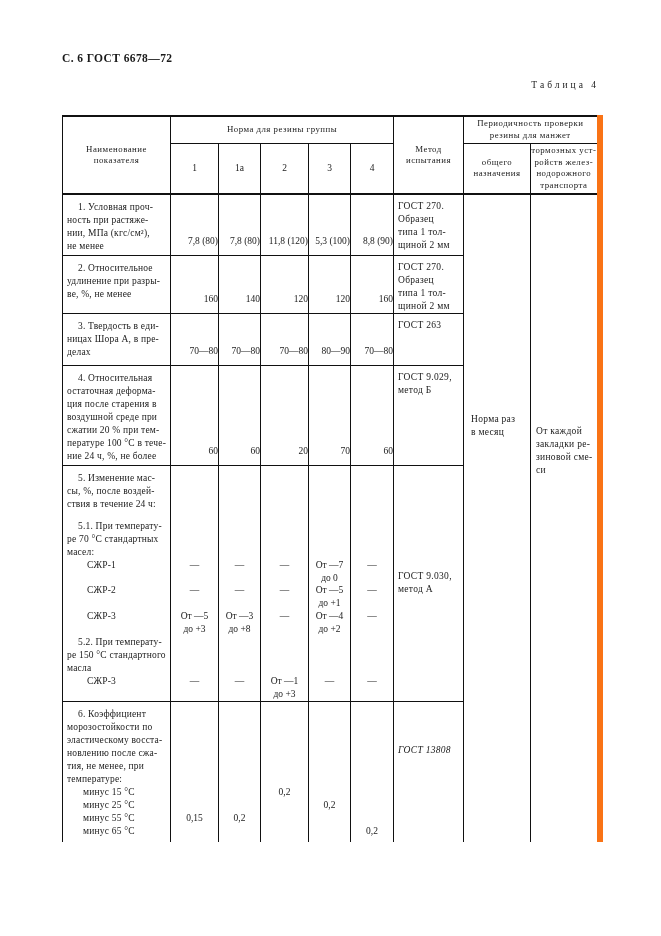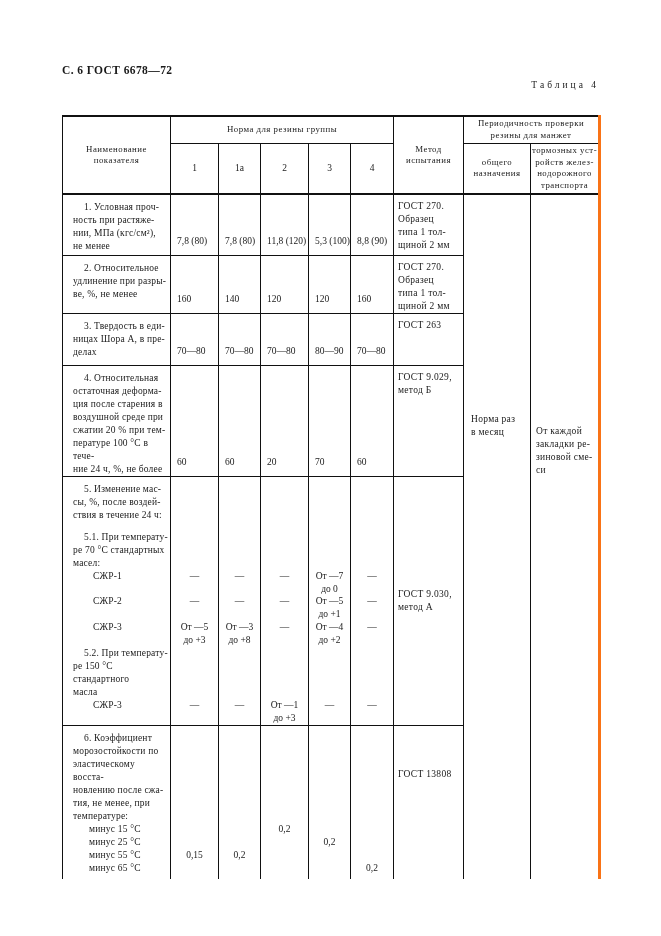--- a/index.html
+++ b/index.html
@@ -5,41 +5,41 @@
   html,body { margin:0; padding:0; background:#e8e8e8; }
   .page {
     position:relative;
     width:661px; height:936px;
     background:#ffffff;
     font-family:"Liberation Serif","DejaVu Serif",serif;
     color:#1a1a1a;
     overflow:hidden;
   }
   .doc-header {
-    position:absolute; left:62px; top:64px;
+    position:absolute; left:62px; top:52px;
     font-size:11.5px; font-weight:bold; letter-spacing:0.4px;
     white-space:nowrap;
   }
   .table-label {
     position:absolute; top:80px; right:62px;
     font-size:9.5px; letter-spacing:3px; white-space:nowrap;
   }
   table.gost {
     position:absolute; left:62px; top:115px;
     width:537px;
     border-collapse:collapse; table-layout:fixed;
     border-top:2px solid #111;
   }
   th, td {
     border-left:1px solid #111;
     padding:0; margin:0;
     font-weight:normal;
     overflow:hidden;
   }
-  .last { border-right:3px solid #f97316; }
+  .last { border-right:6px solid #f97316; }
   
   thead th {
     font-size:8.8px; line-height:11.5px;
     text-align:center; vertical-align:middle;
     letter-spacing:0.5px;
     white-space:pre-line;
   }
   tr.h1 { height:27px; }
   tr.h2 { height:51px; }
   th.span-bot { border-bottom:1px solid #111; }
@@ -47,33 +47,33 @@
   tr.h2 th.grp { font-size:9.5px; letter-spacing:0; }
   
   tbody td { font-size:9.5px; line-height:13px; vertical-align:top; }
   tr.bt td { border-top:1px solid #111; }
   tr.r0{height:61px} tr.r1{height:56px} tr.r2{height:52px} tr.r3{height:100px}
   tr.r4{height:55px} tr.r5{height:39px} tr.r6{height:25px} tr.r7{height:26px}
   tr.r8{height:26px} tr.r9{height:39px} tr.r10{height:26px} tr.r11{height:84px}
   tr.r12{height:13px} tr.r13{height:13px} tr.r14{height:13px} tr.r15{height:17px}
   td.name {
     text-align:left; white-space:pre-line;
-    padding:6px 2px 0 10px; text-indent:11px; letter-spacing:0.2px;
+    padding:6px 2px 0 4px; text-indent:11px; letter-spacing:0.2px;
   }
   td.name.cont { padding-top:0; }
   td.name.sub  { padding-top:0; text-indent:20px; }
   td.name.sub2 { padding-top:0; text-indent:16px; line-height:12px; }
-  td.vb { vertical-align:bottom; text-align:left; padding-bottom:7px; white-space:pre-line;padding-left:6px; }
+  td.vb { vertical-align:bottom; text-align:right; padding-bottom:7px; white-space:pre-line;padding-left:6px; }
   td.vt { vertical-align:top; text-align:center; white-space:pre-line; line-height:12.5px; }
   td.method {
     white-space:pre-line; text-align:left;
     padding:5px 2px 0 4px; letter-spacing:0.3px;
   }
   td.method-mid { vertical-align:middle; padding-top:0; }
-  td.method-b6  { padding-top:42px; }
+  td.method-b6  { padding-top:42px;font-style:italic; }
   td.per-gen {
     vertical-align:top; white-space:pre-line;
     padding:218px 2px 0 7px; letter-spacing:0.3px;
   }
   td.per-brake {
     vertical-align:top; white-space:pre-line;
     padding:230px 2px 0 5px; letter-spacing:0.3px;
   }
 </style>
 </head>

